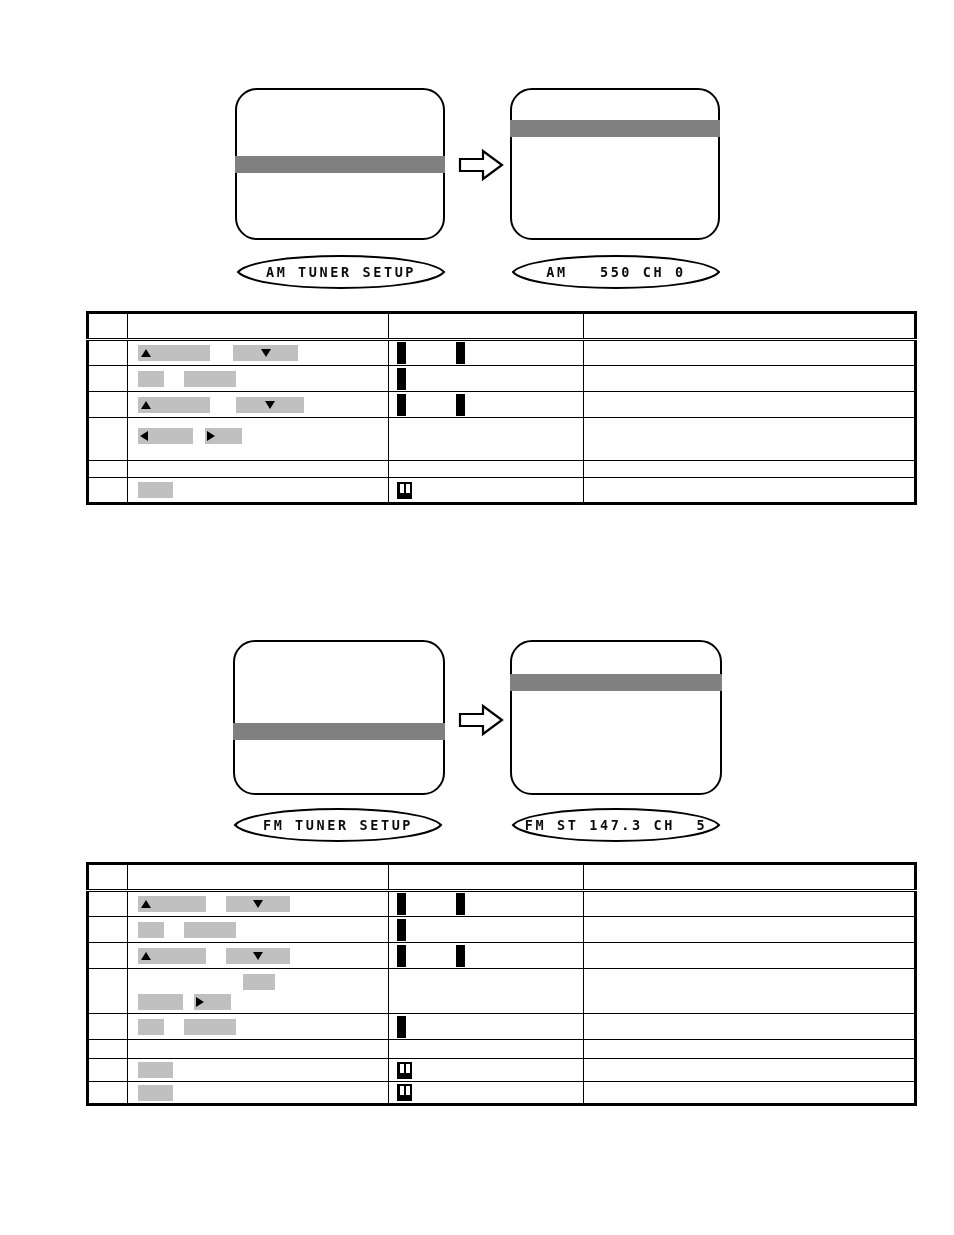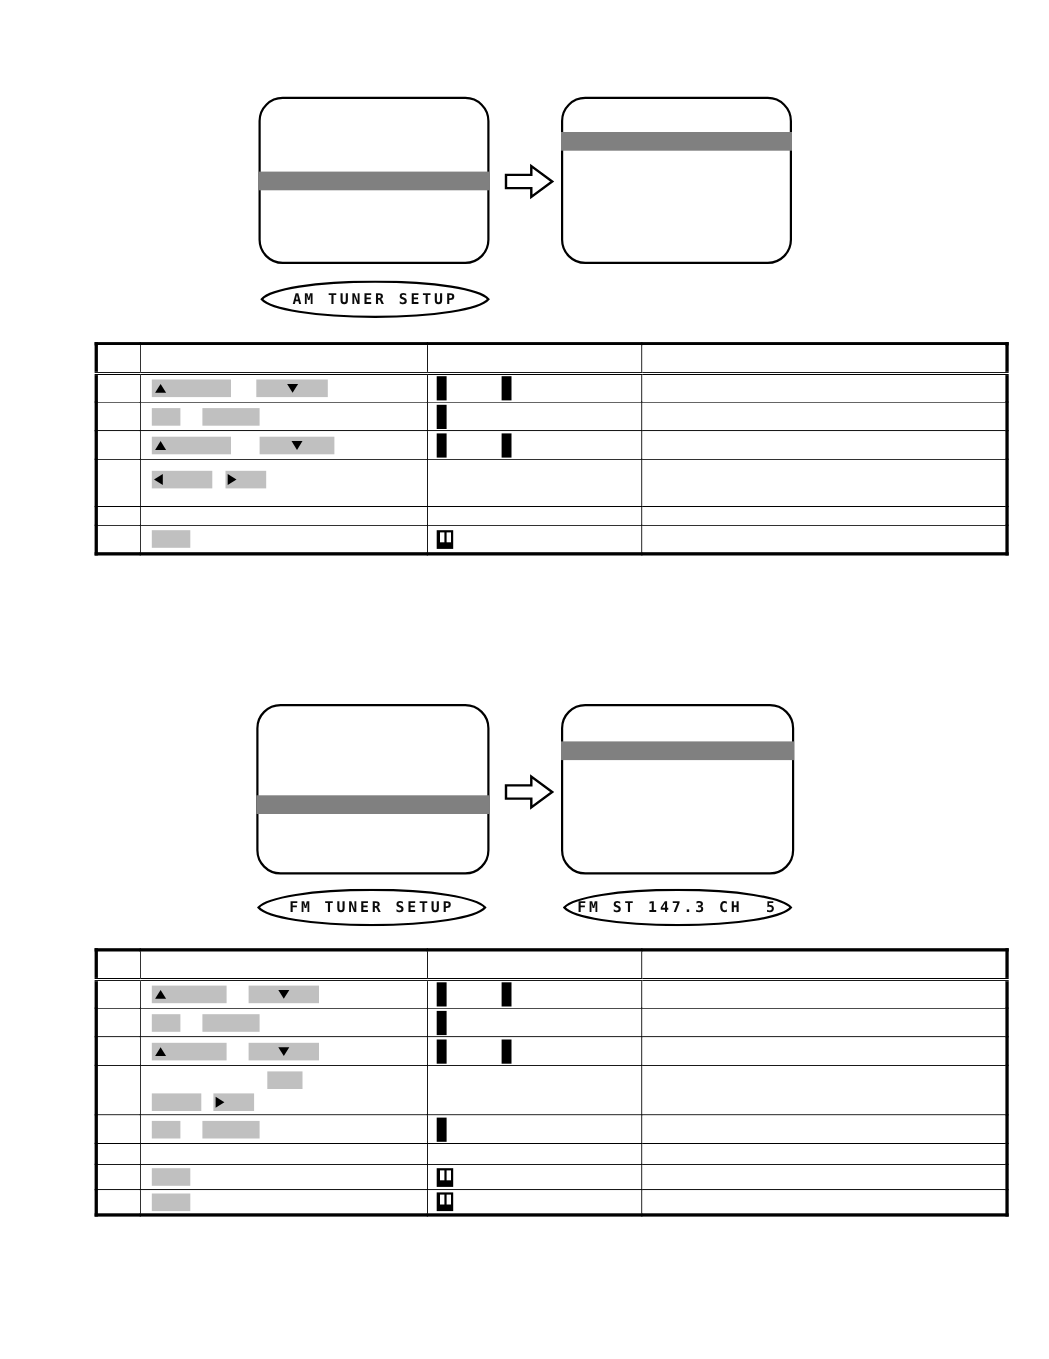--- a/index.html
+++ b/index.html
@@ -189,20 +189,27 @@
   </div>
 
   <div class="lcd" style="left:236px; top:255px; width:210px;">
     <svg width="210" height="34" viewBox="0 0 210 34" preserveAspectRatio="none">
       <path d="M105 1 C 160 1, 200 8, 208 17 C 200 26, 160 33, 105 33
                C 50 33, 10 26, 2 17 C 10 8, 50 1, 105 1 Z" fill="#ffffff" stroke="#000000" stroke-width="2"></path>
     </svg>
     <div class="lcd-text">AM TUNER SETUP</div>
   </div>
 
+  <div class="lcd" style="left:511px; top:255px; width:210px;">
+    <svg width="210" height="34" viewBox="0 0 210 34" preserveAspectRatio="none">
+      <path d="M105 1 C 160 1, 200 8, 208 17 C 200 26, 160 33, 105 33
+               C 50 33, 10 26, 2 17 C 10 8, 50 1, 105 1 Z" fill="#ffffff" stroke="#000000" stroke-width="2"></path>
+    </svg>
+    <div class="lcd-text">AM   550 CH 0</div>
+  </div>
 
   <table class="spec-table" style="left:86px; top:311px; width:782px;">
     <tbody>
       <tr class="hdr">
         <td class="c-num"></td>
         <td class="c-act"></td>
         <td class="c-key"></td>
         <td class="c-note"></td>
       </tr>
 

